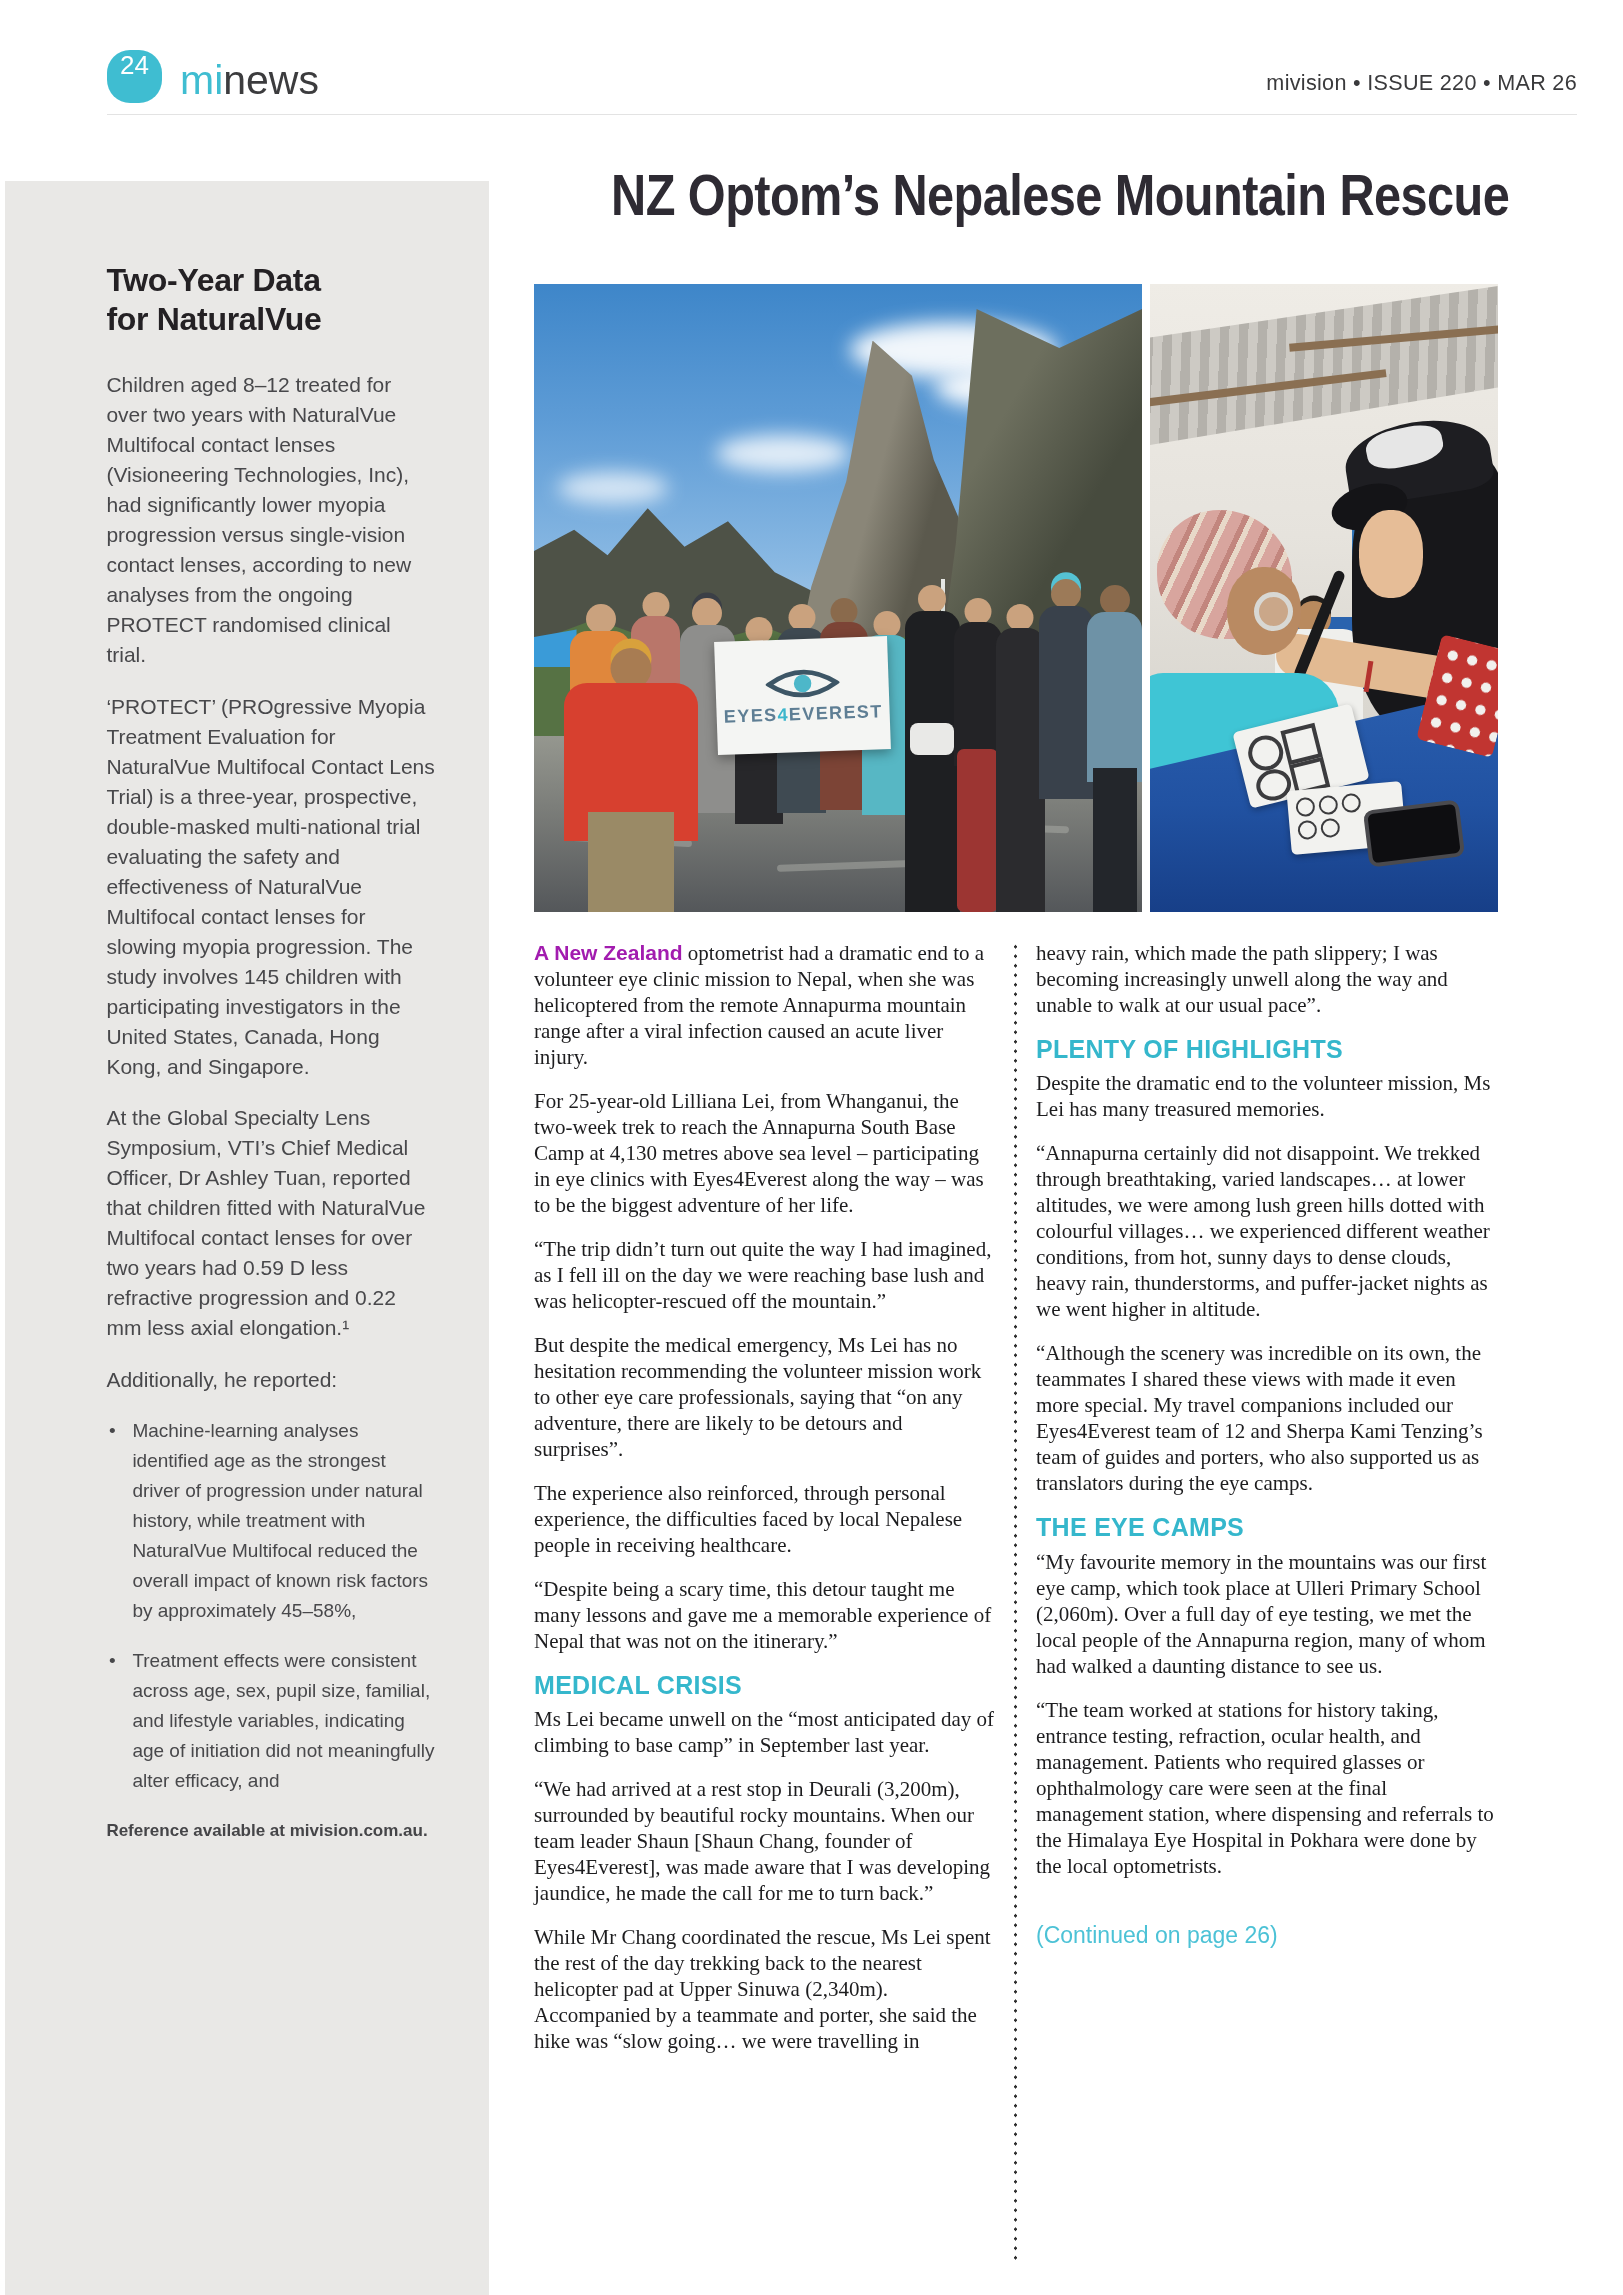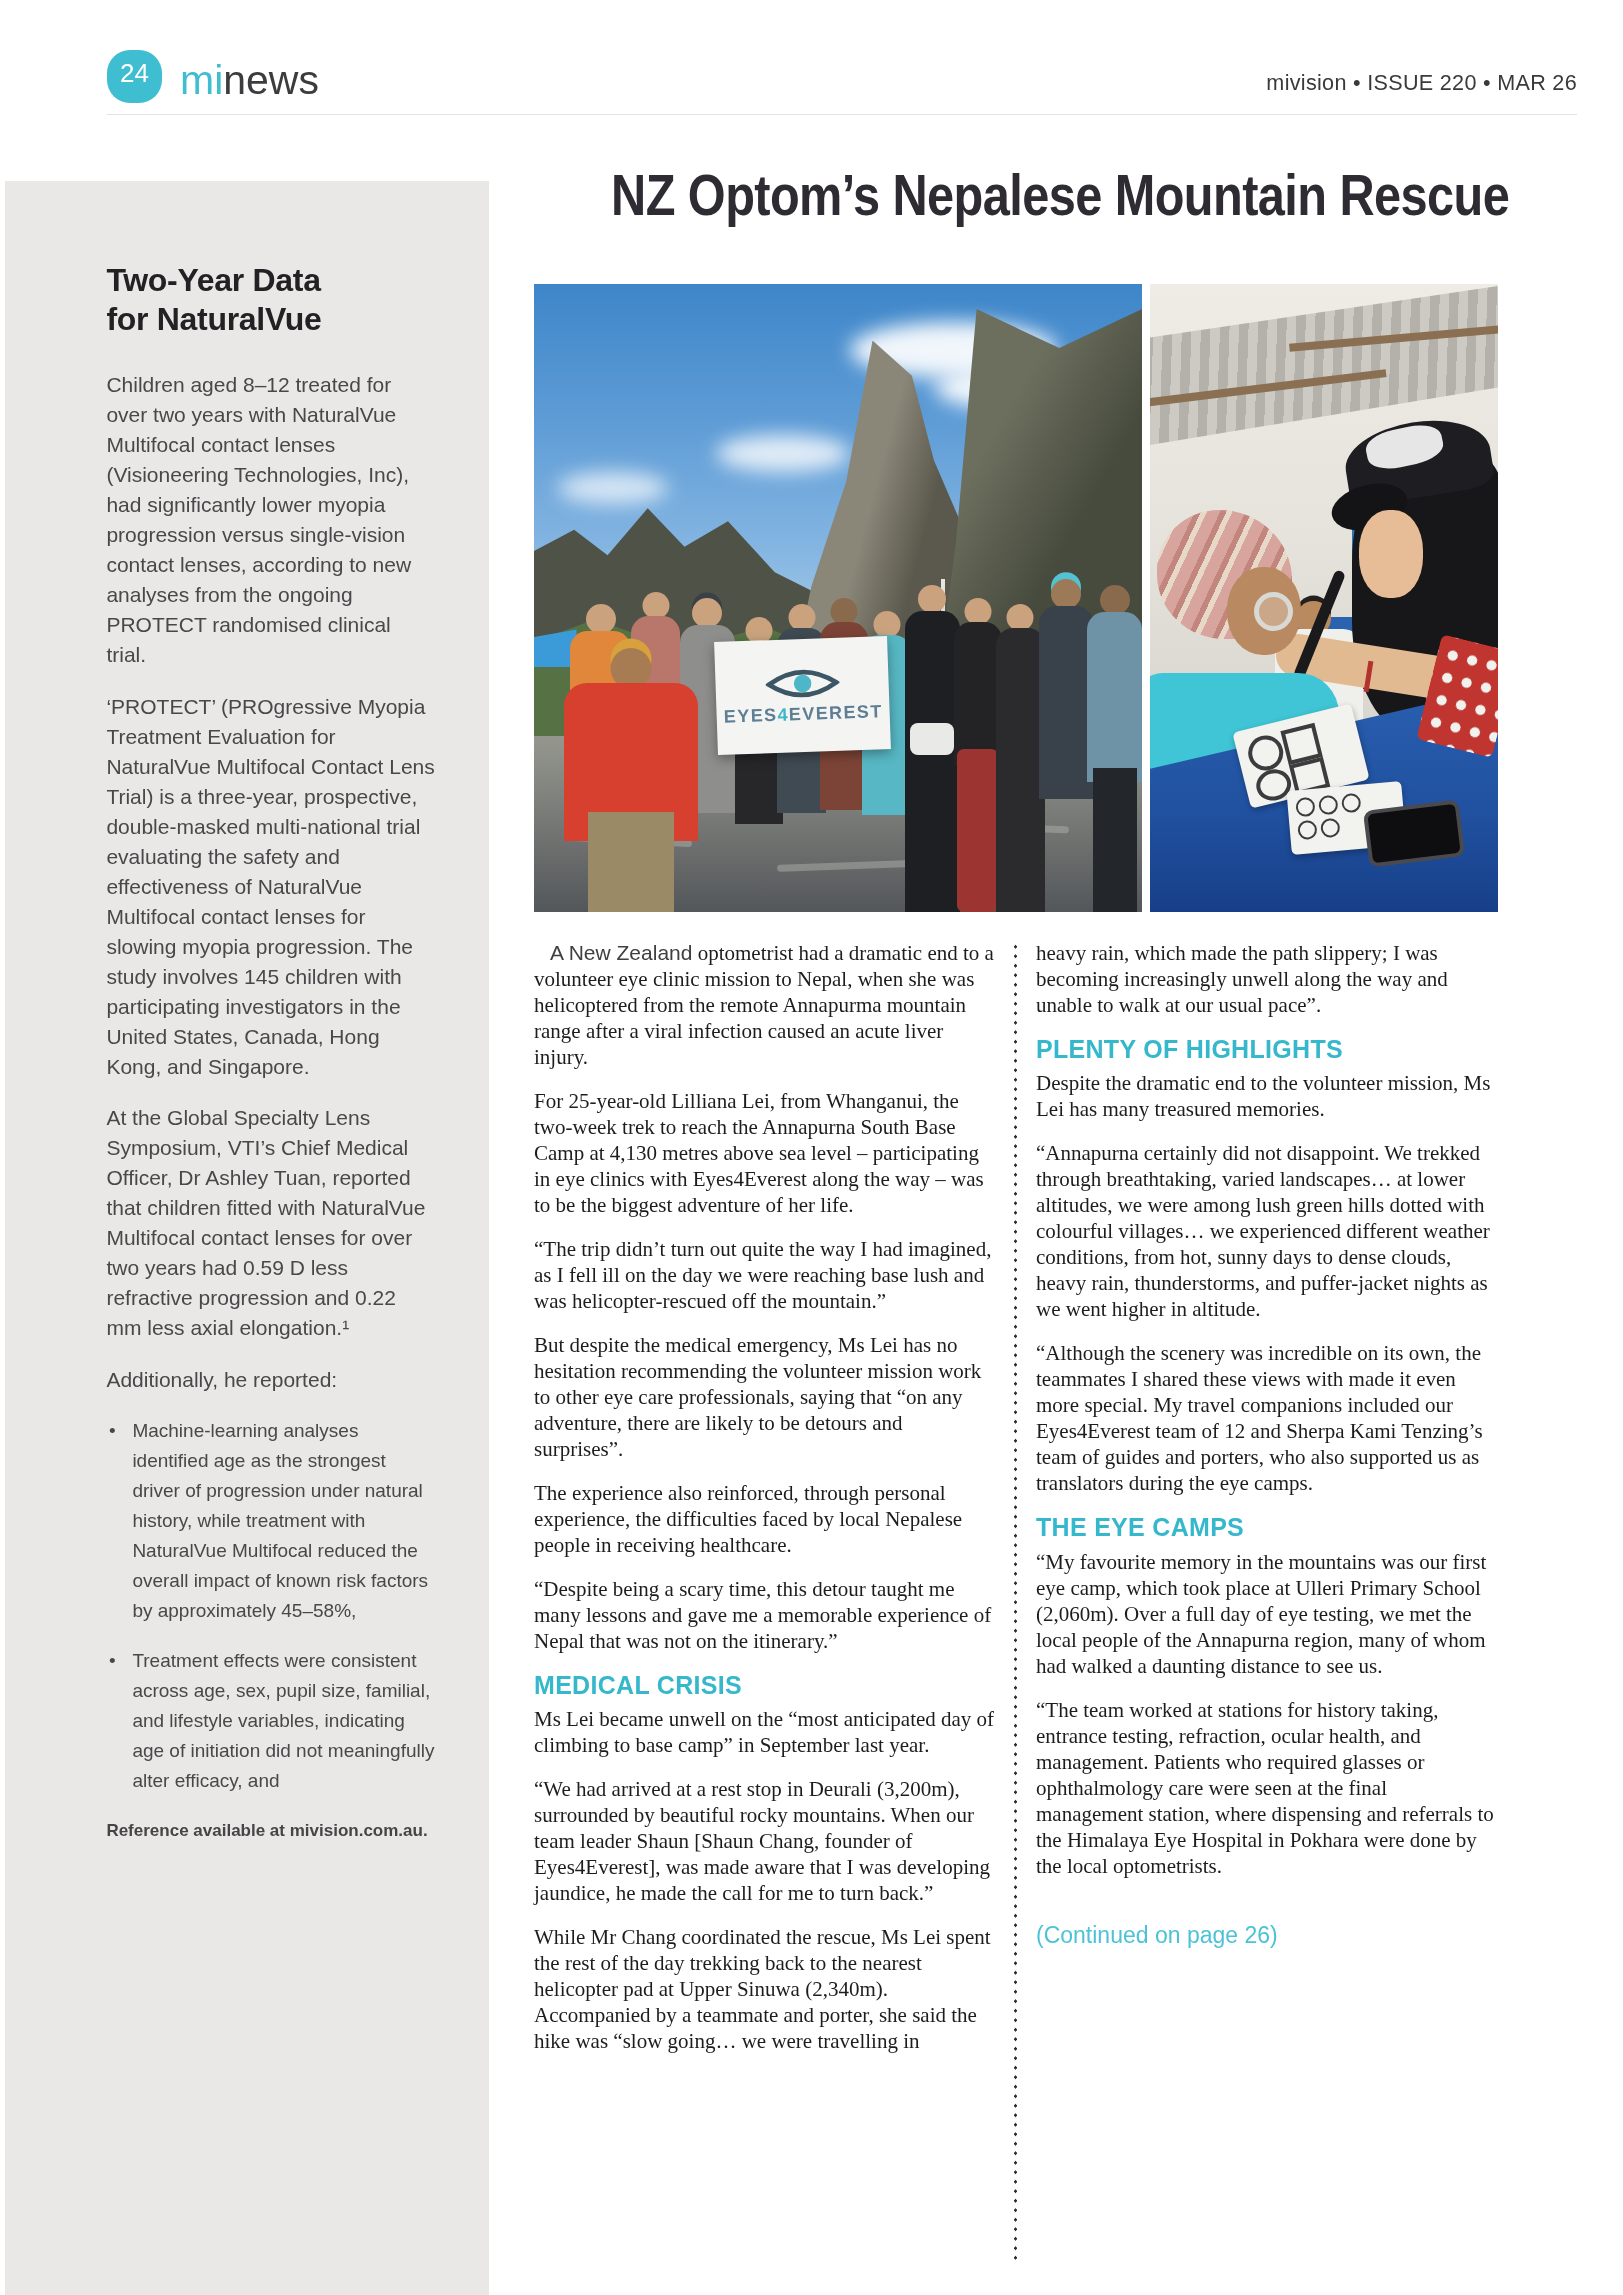--- a/index.html
+++ b/index.html
@@ -8,21 +8,21 @@
     --ink:#2e2b33;
     --side-bg:#e9e8e6;
     --side-ink:#48484b;
     --body-ink:#1d1d1f;
   }
   html,body{margin:0;padding:0;background:#ffffff;}
   .page{position:relative;width:1624px;height:2295px;background:#fff;overflow:hidden;
         font-family:"Liberation Sans", sans-serif;}
   
   .pagenum-box{position:absolute;left:107px;top:50px;width:55px;height:53px;background:var(--teal);
-    display:flex;align-items:center;justify-content:center;box-sizing:border-box;padding-bottom:5.4px;border-radius:23px;}
+    display:flex;align-items:flex-start;justify-content:center;box-sizing:border-box;padding-bottom:5.4px;border-radius:23px;}
   .pagenum-box span{color:#fff;font-size:26px;font-weight:400;}
   .brand{position:absolute;left:180px;top:57px;font-size:41px;letter-spacing:0px;color:#3c3c3e;}
   .brand .mi{color:var(--teal);}
   .issue{position:absolute;right:47px;top:70px;font-size:21.6px;color:#3a3a3c;letter-spacing:0.3px;}
   .header-rule{position:absolute;left:107px;right:47px;top:114px;height:1.4px;background:#e3e3e3;}
   
   .sidebar{position:absolute;left:5.4px;top:181px;width:484px;height:2114px;background:var(--side-bg);
     box-sizing:border-box;padding:80px 54px 0 101px;color:var(--side-ink);}
   .sidebar h2{font-size:32px;line-height:1.22;color:#242124;margin:0 0 31px;font-weight:bold;letter-spacing:-0.3px;}
   .sidebar p{font-size:21px;line-height:30px;margin:0 0 21.6px;}
@@ -78,21 +78,21 @@
   .card{background:#f2f2ef;border-radius:5.4px;box-shadow:0 2.7px 6.8px rgba(0,0,0,.3);}
   .shape{position:absolute;border:4px solid #3c3c3e;background:transparent;}
   .phone{background:#0e0e11;border:4px solid #4a4a4e;border-radius:9.5px;}
   .rack{background:#c13531;border-radius:6.8px;
     background-image:radial-gradient(circle,#f1f1ee 4.7px,transparent 5.4px);background-size:20px 23px;background-position:5.4px 6.8px;}
   
   .col{position:absolute;top:940px;width:461px;}
   .col1{left:534px;}
   .col2{left:1036px;width:462px;}
   .col p{font-family:"Liberation Serif", serif;font-size:21px;line-height:26px;color:var(--body-ink);margin:0 0 18px;}
-  .lead{font-family:"Liberation Sans", sans-serif;font-weight:normal;color:#404040;margin-left:16px;}
+  .lead{font-family:"Liberation Sans", sans-serif;font-weight:bold;color:#a21caf;}
   .section-heading{font-family:"Liberation Sans", sans-serif;font-weight:bold;font-size:25px;line-height:1.1;
     color:var(--teal-strong);letter-spacing:0.3px;margin:1.4px 0 6.8px;}
   .col-divider{position:absolute;left:1014px;top:942px;width:3.4px;height:1323px;
     background-image:radial-gradient(circle,#2c2c2c 1.4px,transparent 1.8px);
     background-size:3.4px 9.5px;background-repeat:repeat-y;}
   .continued{font-family:"Liberation Sans", sans-serif;font-size:23px;color:#4cc2d6;margin-top:43px;}
 </style>
 </head>
 <body>
 

